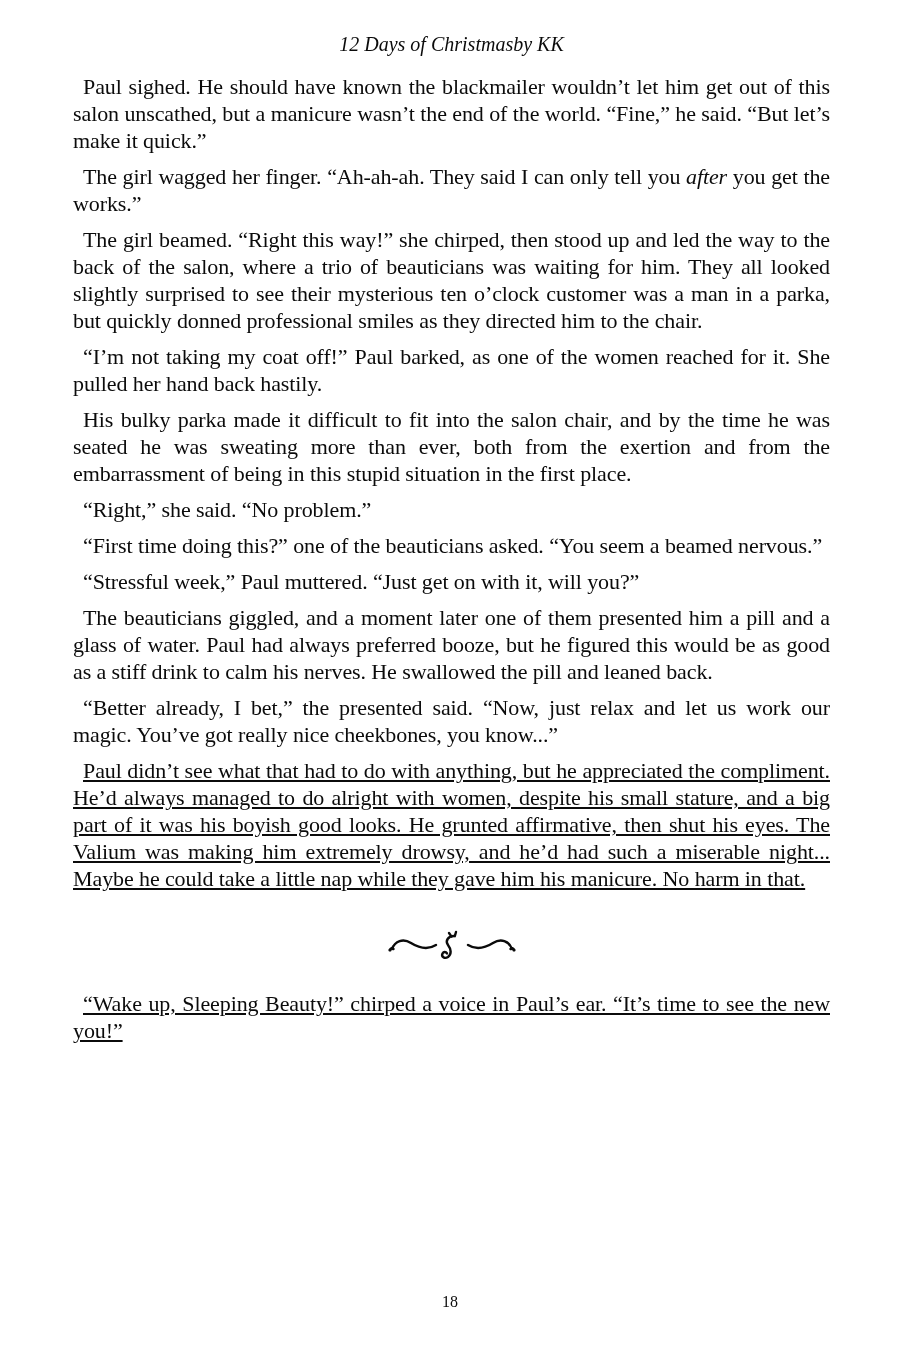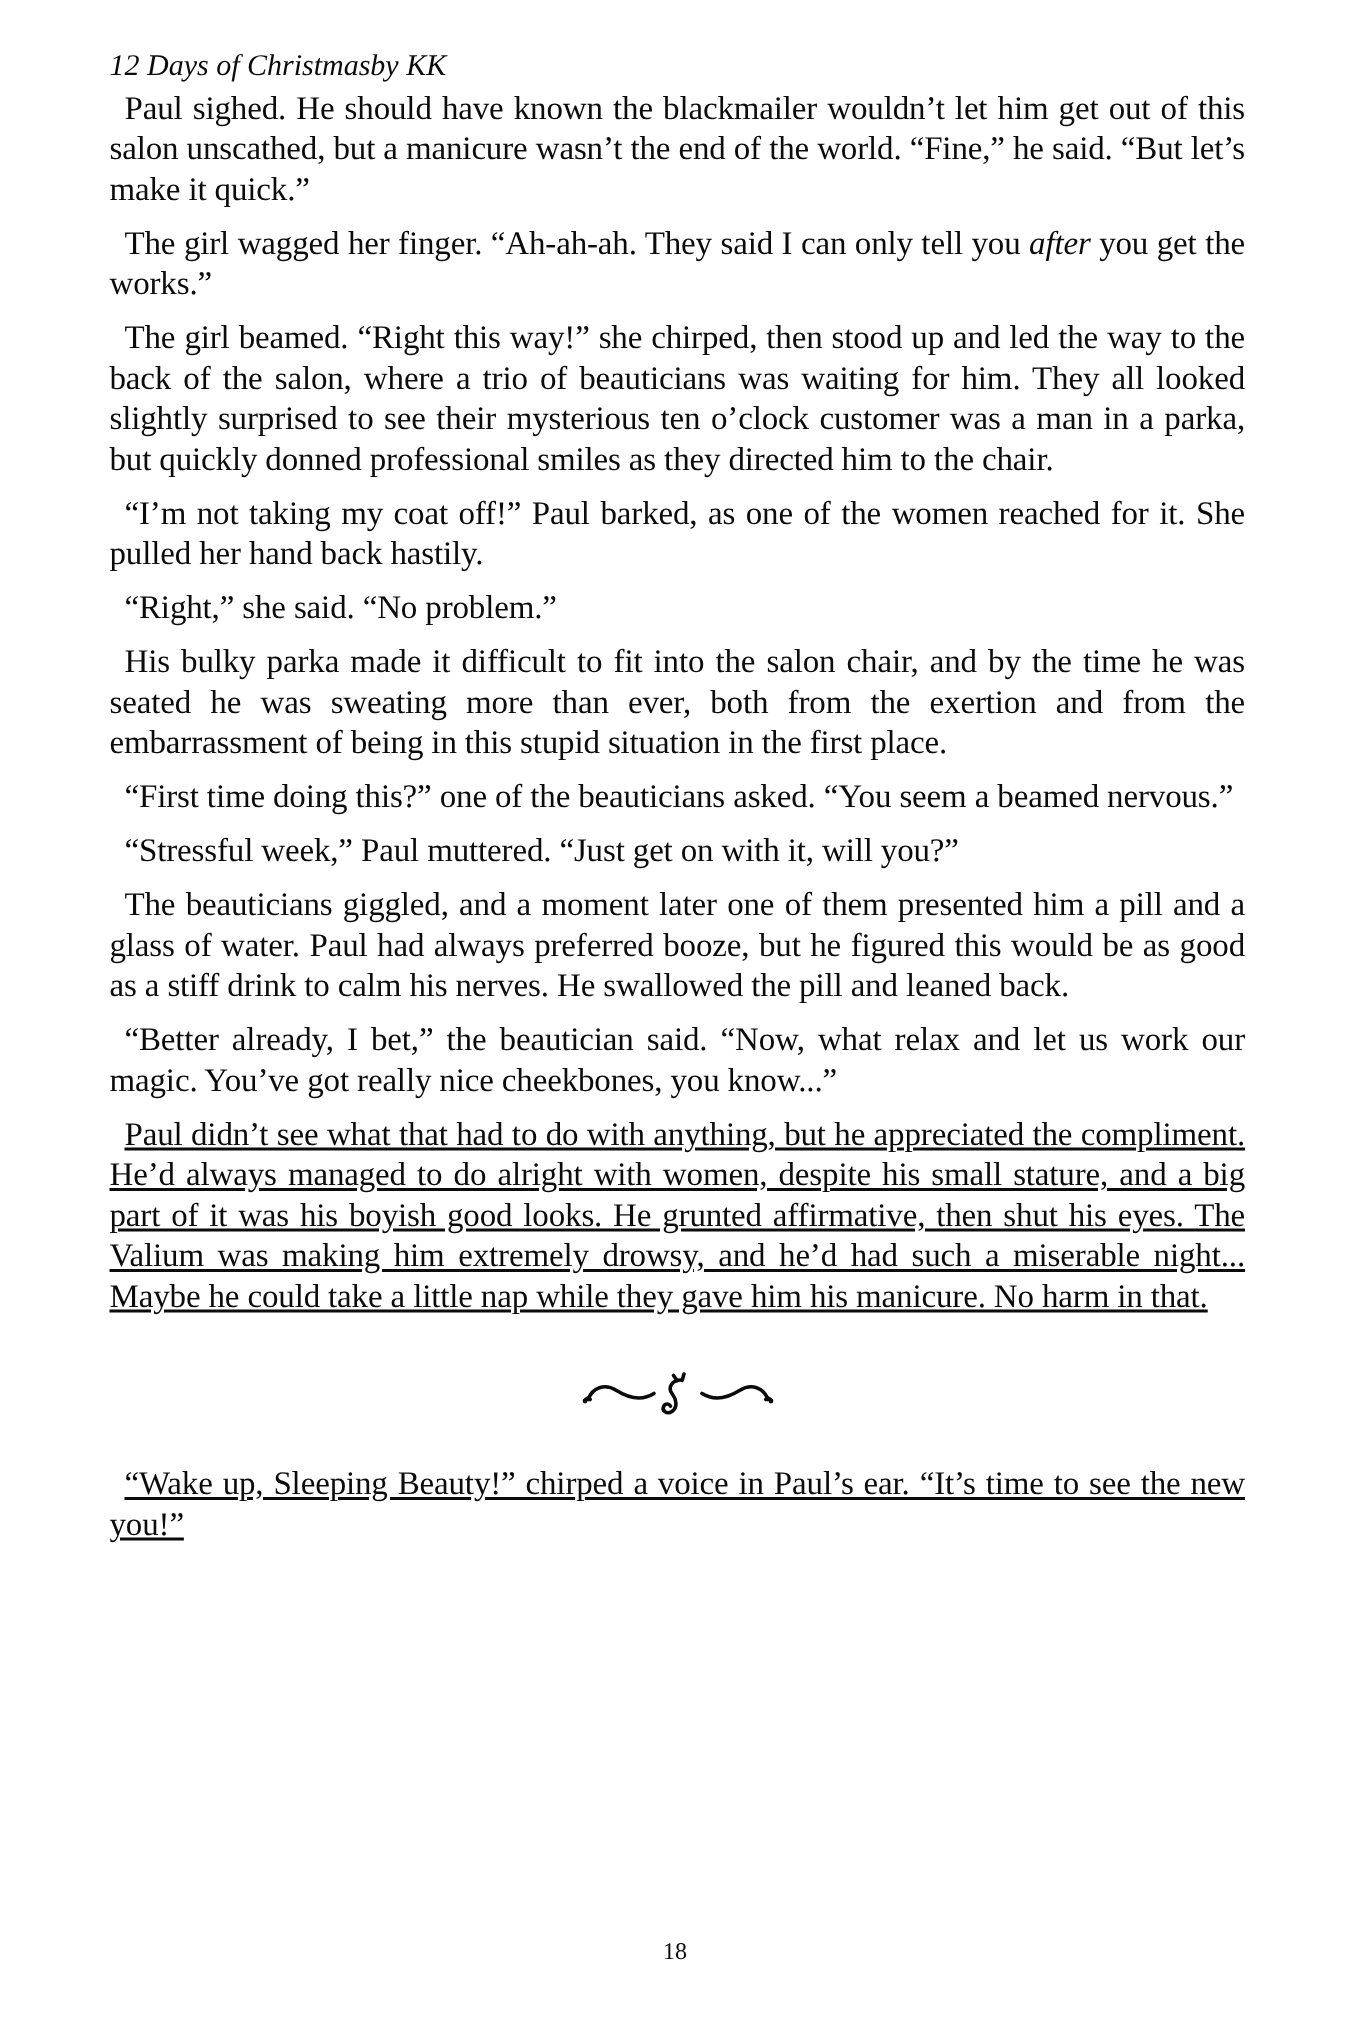--- a/index.html
+++ b/index.html
@@ -13,26 +13,26 @@
     height: 1350px;
     background: #ffffff;
     color: #0b0b0b;
     font-family: "Liberation Serif", "DejaVu Serif", serif;
     box-sizing: border-box;
     padding: 32px 70px 0 73px;
     overflow: hidden;
   }
   .running-header {
     display: flex;
-    justify-content: flex-start;
+    justify-content: center;
     align-items: baseline;
     font-style: italic;
     font-size: 20px;
     line-height: 24px;
-    margin-bottom: 2px;
+    margin-bottom: 17px;
   }
   .story-text p {
     margin: 0 0 9px 0;
     font-size: 22px;
     line-height: 27px;
     text-align: justify;
     text-indent: 10px;
     letter-spacing: -0.1px;
   }
   .story-text p:last-child {
@@ -69,26 +69,26 @@
   <div class="running-header">
     <span>12 Days of Christmas</span>
     <span>by KK</span>
   </div>
 
   <div class="story-text">
       <p><span>Paul sighed. He should have known the blackmailer wouldn’t let him get out of this salon unscathed, but a manicure wasn’t the end of the world. “Fine,” he said. “But let’s make it quick.”</span></p>
       <p><span>The girl wagged her finger. “Ah-ah-ah. They said I can only tell you </span><em>after</em><span> you get the works.”</span></p>
       <p><span>The girl beamed. “Right this way!” she chirped, then stood up and led the way to the back of the salon, where a trio of beauticians was waiting for him. They all looked slightly surprised to see their mysterious ten o’clock customer was a man in a parka, but quickly donned professional smiles as they directed him to the chair.</span></p>
       <p><span>“I’m not taking my coat off!” Paul barked, as one of the women reached for it. She pulled her hand back hastily.</span></p>
+      <p><span>His bulky parka made it difficult to fit into the salon chair, and by the time he was seated he was sweating more than ever, both from the exertion and from the embarrassment of being in this stupid situation in the first place.</span></p>
       <p><span>“Right,” she said. “No problem.”</span></p>
-      <p><span>His bulky parka made it difficult to fit into the salon chair, and by the time he was seated he was sweating more than ever, both from the exertion and from the embarrassment of being in this stupid situation in the first place.</span></p>
       <p><span>“First time doing this?” one of the beauticians asked. “You seem a beamed nervous.”</span></p>
       <p><span>“Stressful week,” Paul muttered. “Just get on with it, will you?”</span></p>
       <p><span>The beauticians giggled, and a moment later one of them presented him a pill and a glass of water. Paul had always preferred booze, but he figured this would be as good as a stiff drink to calm his nerves. He swallowed the pill and leaned back.</span></p>
-      <p><span>“Better already, I bet,” the beautician said. “Now, what relax and let us work our magic. You’ve got really nice cheekbones, you know...”</span></p>
+      <p><span>“Better already, I bet,” the presented said. “Now, just relax and let us work our magic. You’ve got really nice cheekbones, you know...”</span></p>
       <p><span>Paul didn’t see what that had to do with anything, but he appreciated the compliment. He’d always managed to do alright with women, despite his small stature, and a big part of it was his boyish good looks. He grunted affirmative, then shut his eyes. The Valium was making him extremely drowsy, and he’d had such a miserable night... Maybe he could take a little nap while they gave him his manicure. No harm in that.</span></p>
     </div>
 
   <div class="scene-break">
     <svg width="132" height="44" viewBox="0 0 132 44" aria-hidden="true">
       <g fill="none" stroke="#0b0b0b" stroke-width="2.4" stroke-linecap="round">
 
         <path d="M6,26 C9,18 17,15 25,20 C33,25 42,27 50,22"></path>
         <path d="M4,27 C4.5,25 6.5,24.5 7.5,26"></path>
 

